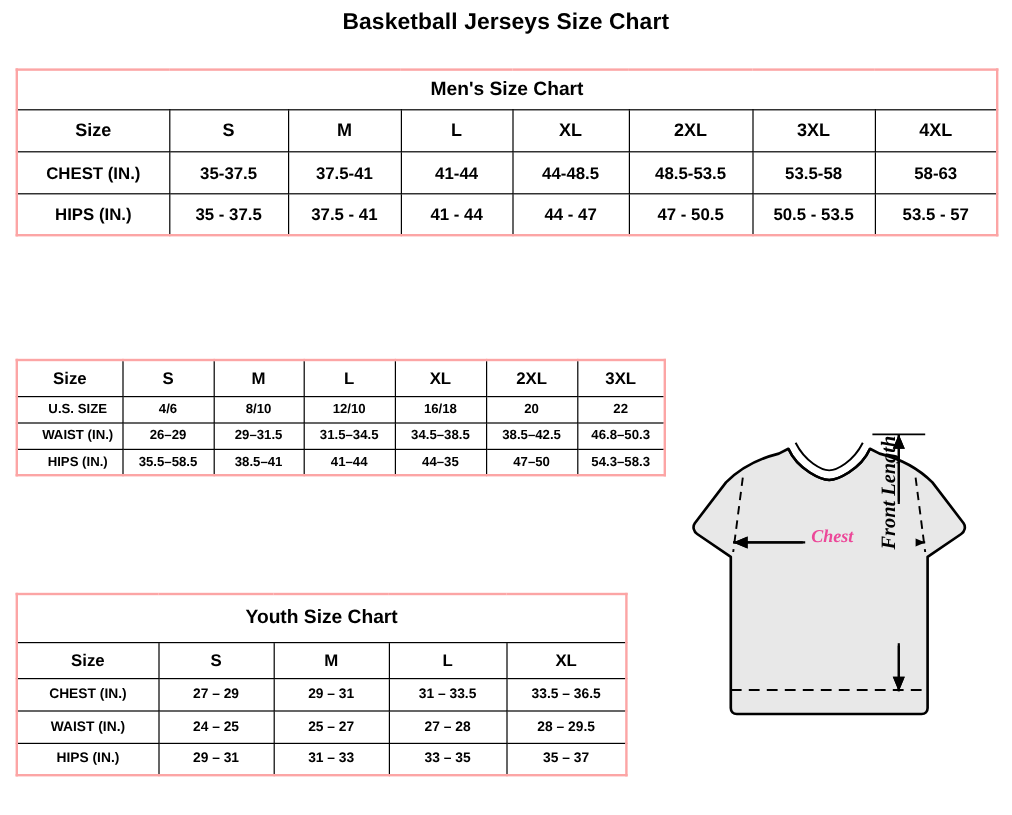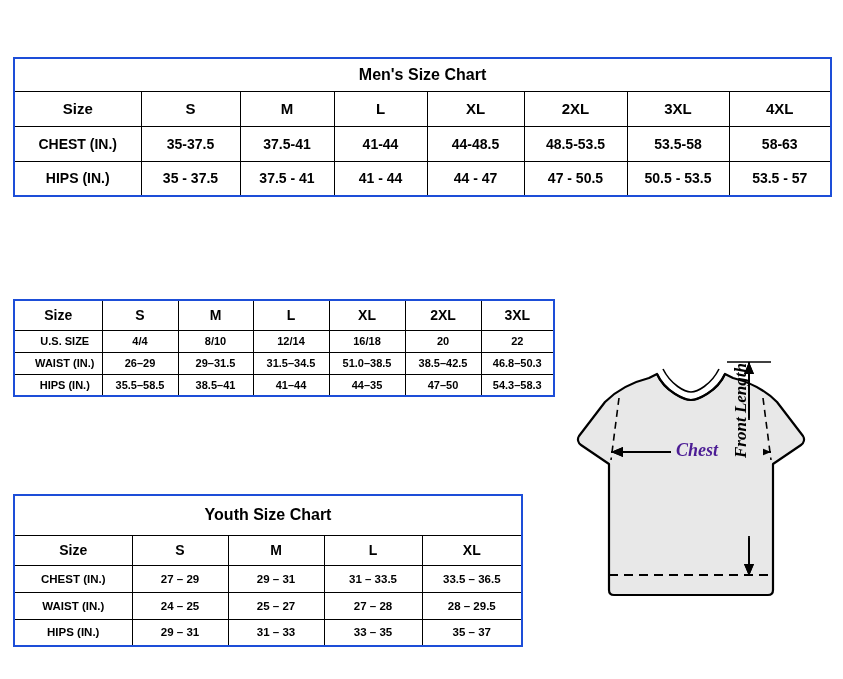--- a/index.html
+++ b/index.html
@@ -20,21 +20,21 @@
     font-size: 19px;
     font-weight: bold;
     color: #000;
     padding-top: 8px;
     letter-spacing: 0.1px;
   }
 
   table.sz {
     border-collapse: collapse;
     table-layout: fixed;
-    border: 2px solid #1d4ed8;
+    border: 2px solid #fca5a5;
   }
   table.sz td, table.sz th {
     border: 1px solid #000;
     text-align: center;
     vertical-align: middle;
     color: #000;
     font-weight: bold;
     background: #ffffff;
   }
   td.caption, th.caption {
@@ -85,41 +85,42 @@
     left: 545px; top: 340px;
     width: 290px; height: 320px;
   }
   #shirt-svg { display: block; }
   .lbl-chest {
     position: absolute;
     left: 131px; top: 100px;
     font-family: "Liberation Serif", serif;
     font-style: italic;
     font-weight: bold;
-    font-size: 18px;
-    color: #4c1d95;
+    font-size: 15px;
+    color: #ec4899;
   }
   .lbl-front {
     position: absolute;
     left: 186px; top: 118px;
     font-family: "Liberation Serif", serif;
     font-style: italic;
     font-weight: bold;
     font-size: 17px;
     color: #000;
     transform: rotate(-90deg);
     transform-origin: left top;
     white-space: nowrap;
   }
 </style>
 </head>
 <body>
 
 <div id="page">
 
+  <div id="page-title">Basketball Jerseys Size Chart</div>
 
   <div id="men-wrap">
     <table class="sz" id="men-table">
       <colgroup>
         <col style="width:127px">
           <col style="width:99px">
           <col style="width:94px">
           <col style="width:93px">
         <col style="width:97px">
           <col style="width:103px">
@@ -180,33 +181,33 @@
           <td>Size</td>
           <td>S</td>
           <td>M</td>
           <td>L</td>
           <td>XL</td>
           <td>2XL</td>
           <td>3XL</td>
         </tr>
         <tr class="body">
           <td class="rowlab">U.S. SIZE</td>
-          <td>4/4</td>
+          <td>4/6</td>
           <td>8/10</td>
-          <td>12/14</td>
+          <td>12/10</td>
           <td>16/18</td>
           <td>20</td>
           <td>22</td>
         </tr>
         <tr class="body">
           <td class="rowlab">WAIST  (IN.)</td>
           <td>26–29</td>
           <td>29–31.5</td>
           <td>31.5–34.5</td>
-          <td>51.0–38.5</td>
+          <td>34.5–38.5</td>
           <td>38.5–42.5</td>
           <td>46.8–50.3</td>
         </tr>
         <tr class="body">
           <td class="rowlab">HIPS  (IN.)</td>
           <td>35.5–58.5</td>
           <td>38.5–41</td>
           <td>41–44</td>
           <td>44–35</td>
           <td>47–50</td>

